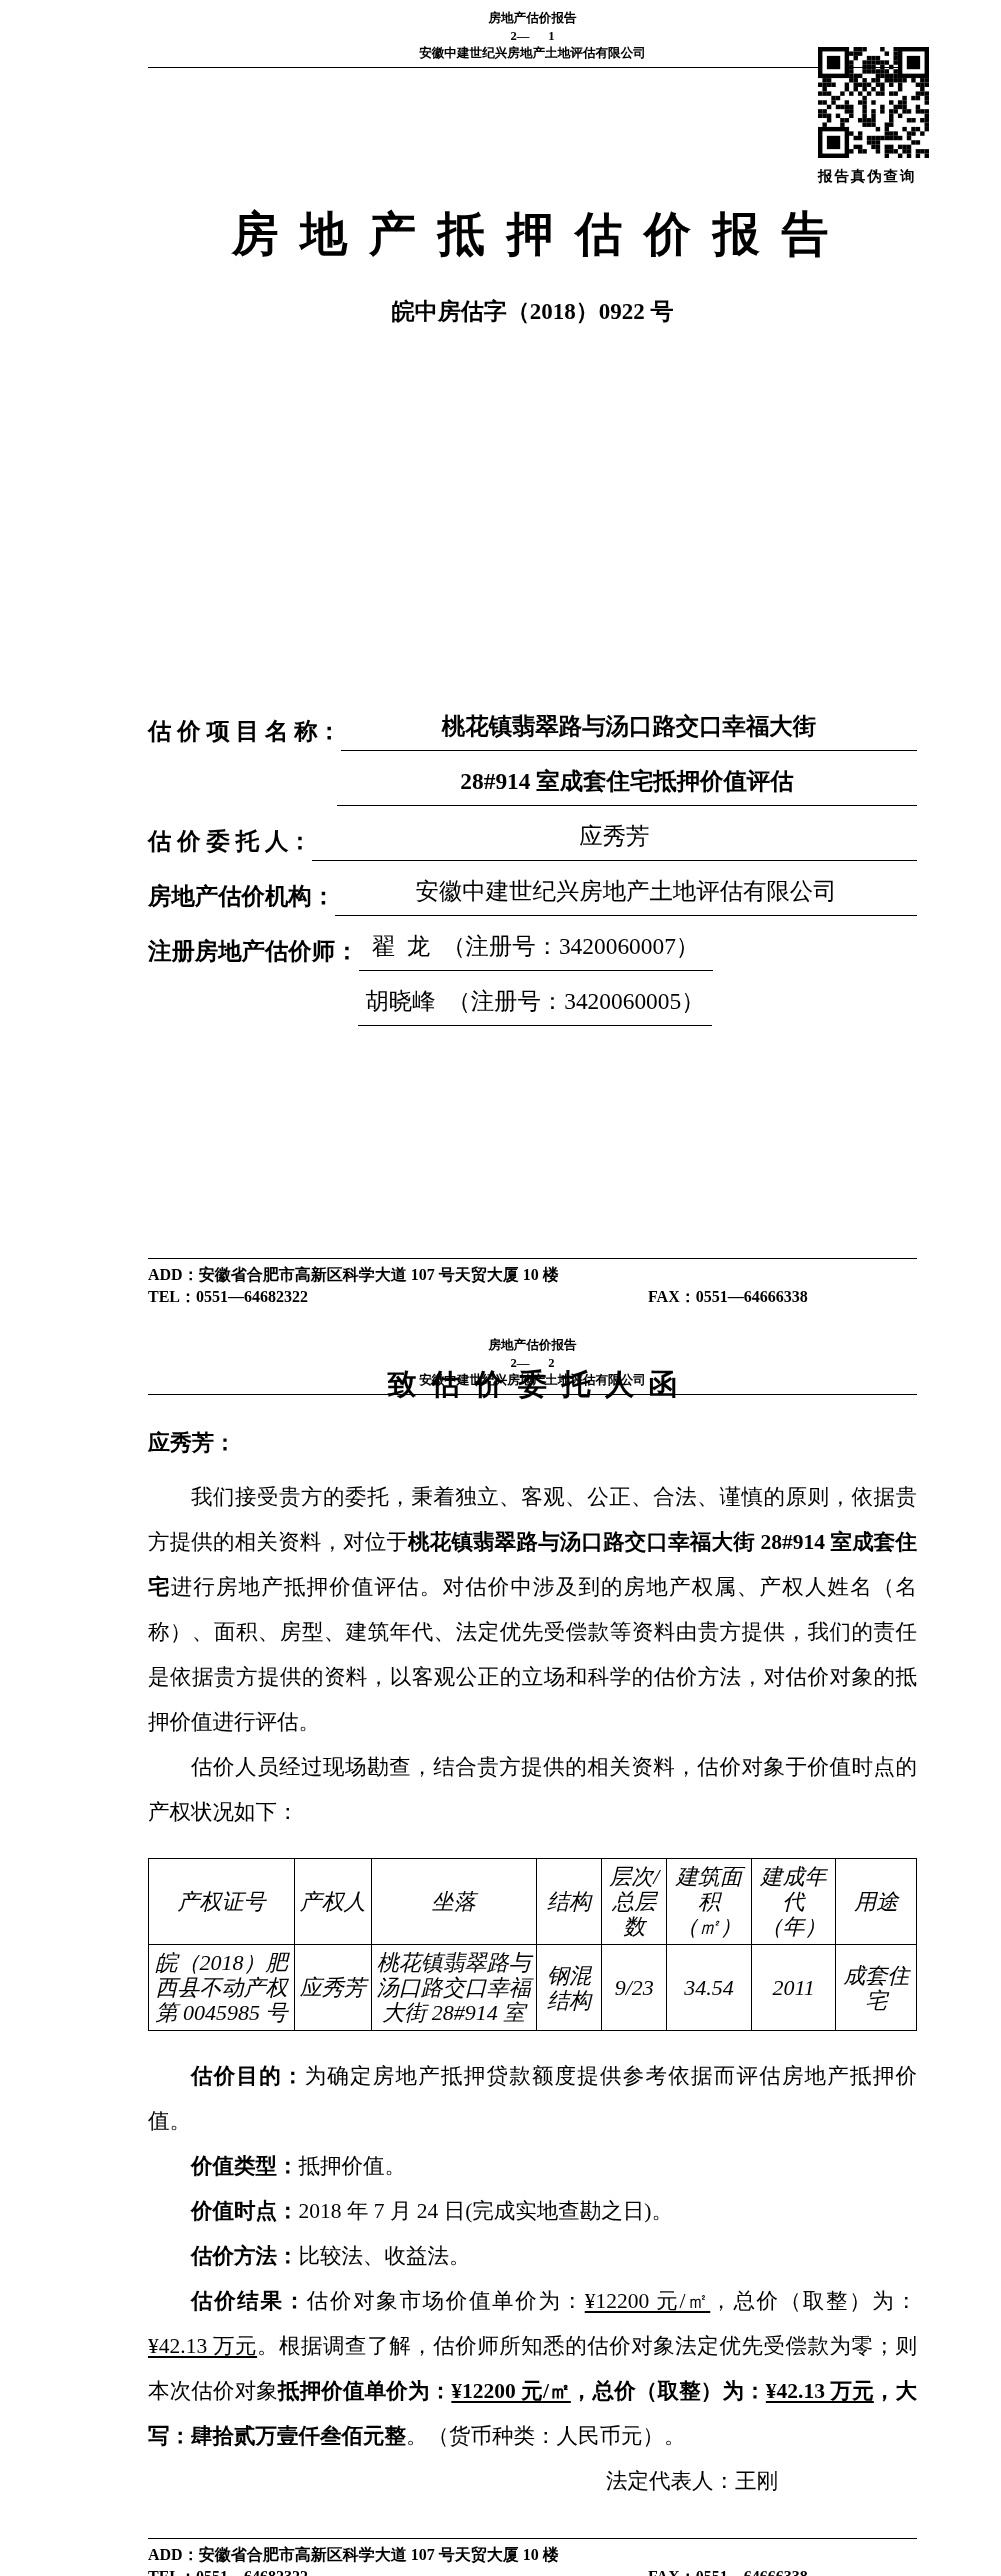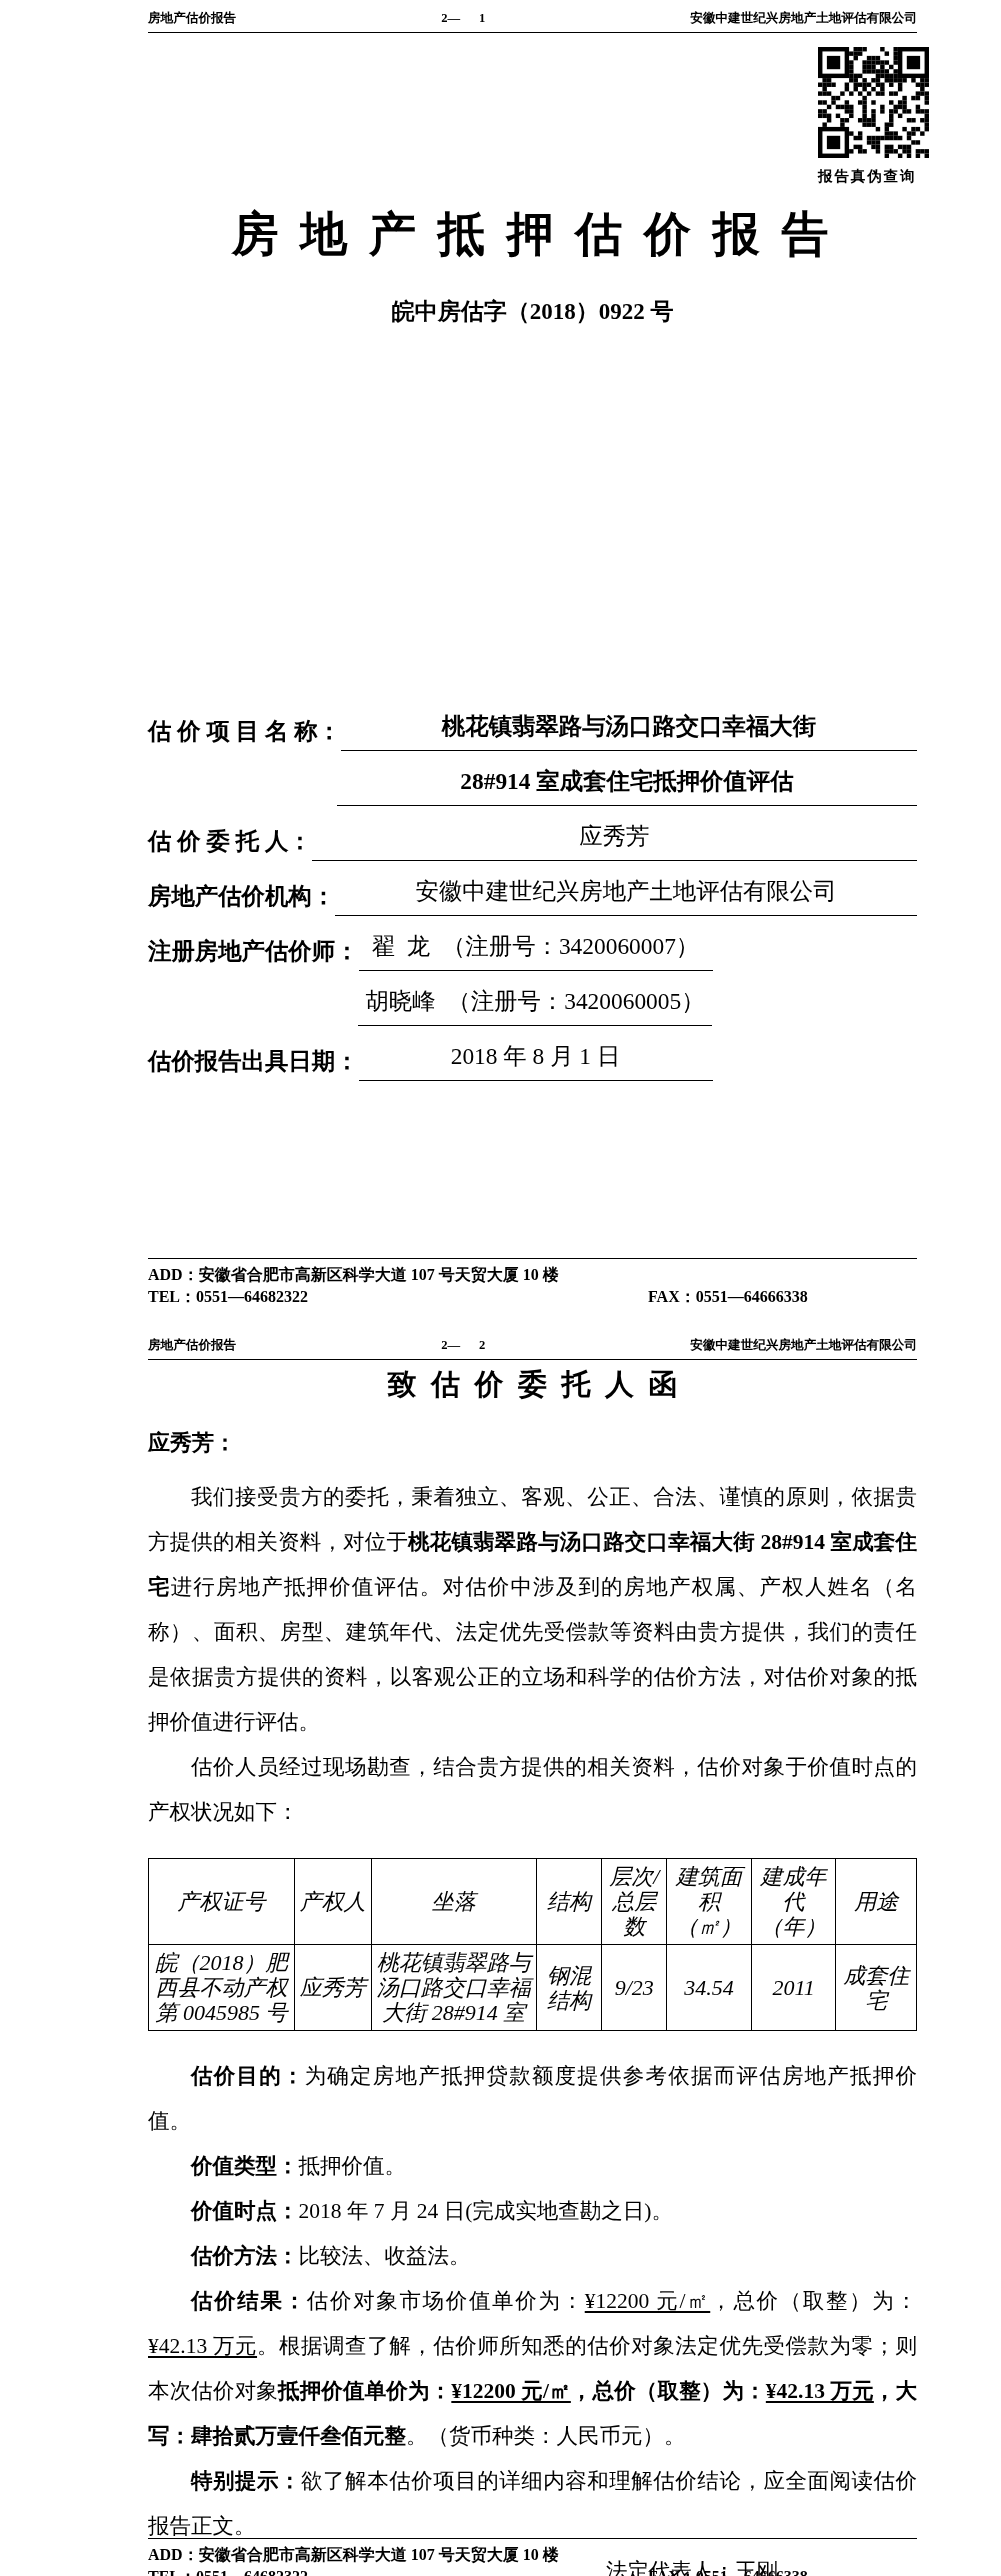--- a/index.html
+++ b/index.html
@@ -11,23 +11,23 @@
     color:#000;
     font-family:"Liberation Serif","DejaVu Serif",serif;
   }
   .b { font-weight:bold; }
   .u { text-decoration:underline; text-underline-offset:3.2px; }
   .pre { white-space:pre; }
 
   
   .pg-header {
     position:absolute; left:148px; width:769px;
-    display:flex; justify-content:space-between; align-items:flex-end;
+    display:flex; justify-content:space-between; align-items:center;
     font-size:12.6px; line-height:17.7px; font-weight:bold;
-    border-bottom:1.3px solid #000; padding-bottom:3.8px;
+    border-bottom:1.3px solid #000; padding-bottom:3.8px;flex-direction:column;
   }
 
   
   .qr-wrap { position:absolute; left:818px; top:47px; width:112px; }
   .qr-wrap svg { display:block; }
   .qr-cap { font-size:14.5px; margin-top:9px; letter-spacing:1.9px; font-weight:bold; }
 
   .title {
     position:absolute; left:148px; top:203px; width:769px;
     text-align:center; font-size:47px; font-weight:bold; letter-spacing:5px;
@@ -359,24 +359,20 @@
       <span class="fval full">安徽中建世纪兴房地产土地评估有限公司</span>
     </div>
     <div class="frow">
       <span class="flabel">注册房地产估价师：</span>
       <span class="fval short">翟  龙  （注册号：3420060007）</span>
     </div>
     <div class="frow">
       <span class="fspace" style="width:210px"></span>
       <span class="fval short">胡晓峰  （注册号：3420060005）</span>
     </div>
-    <div class="frow">
-      <span class="flabel">估价报告出具日期：</span>
-      <span class="fval short">2018 年 8 月 1 日</span>
-    </div>
   </div>
 
   <footer class="pg-footer" style="top:1258px">
     <div>ADD：安徽省合肥市高新区科学大道 107 号天贸大厦 10 楼</div>
     <div class="foot2">
       <span>TEL：0551—64682322</span>
       <span class="foot-fax">FAX：0551—64666338</span>
     </div>
   </footer>
 
@@ -432,21 +428,20 @@
       </tbody>
     </table>
 
     <p class="para"><span class="b">估价目的：</span><span>为确定房地产抵押贷款额度提供参考依据而评估房地产抵押价值。</span></p>
     <p class="para"><span class="b">价值类型：</span><span>抵押价值。</span></p>
     <p class="para"><span class="b">价值时点：</span><span>2018 年 7 月 24 日(完成实地查勘之日)。</span></p>
     <p class="para"><span class="b">估价方法：</span><span>比较法、收益法。</span></p>
 
     <p class="para"><span class="b">估价结果：</span><span>估价对象市场价值单价为：</span><span class="u">¥12200 元/㎡</span><span>，总价（取整）为：</span><span class="u">¥42.13 万元</span><span>。根据调查了解，估价师所知悉的估价对象法定优先受偿款为零；则本次估价对象</span><span class="b">抵押价值单价为：</span><span class="b u">¥12200 元/㎡</span><span class="b">，总价（取整）为：</span><span class="b u">¥42.13 万元</span><span class="b">，大写：肆拾贰万壹仟叁佰元整</span><span>。（货币种类：人民币元）。</span></p>
 
-    <p class="para"><span class="b">特别提示：</span><span>欲了解本估价项目的详细内容和理解估价结论，应全面阅读估价报告正文。</span></p>
 
     <div class="sign">
       <div class="pr">法定代表人：王刚</div>
 
     </div>
 
   </div>
 
   <footer class="pg-footer" style="top:2538px">
     <div>ADD：安徽省合肥市高新区科学大道 107 号天贸大厦 10 楼</div>

